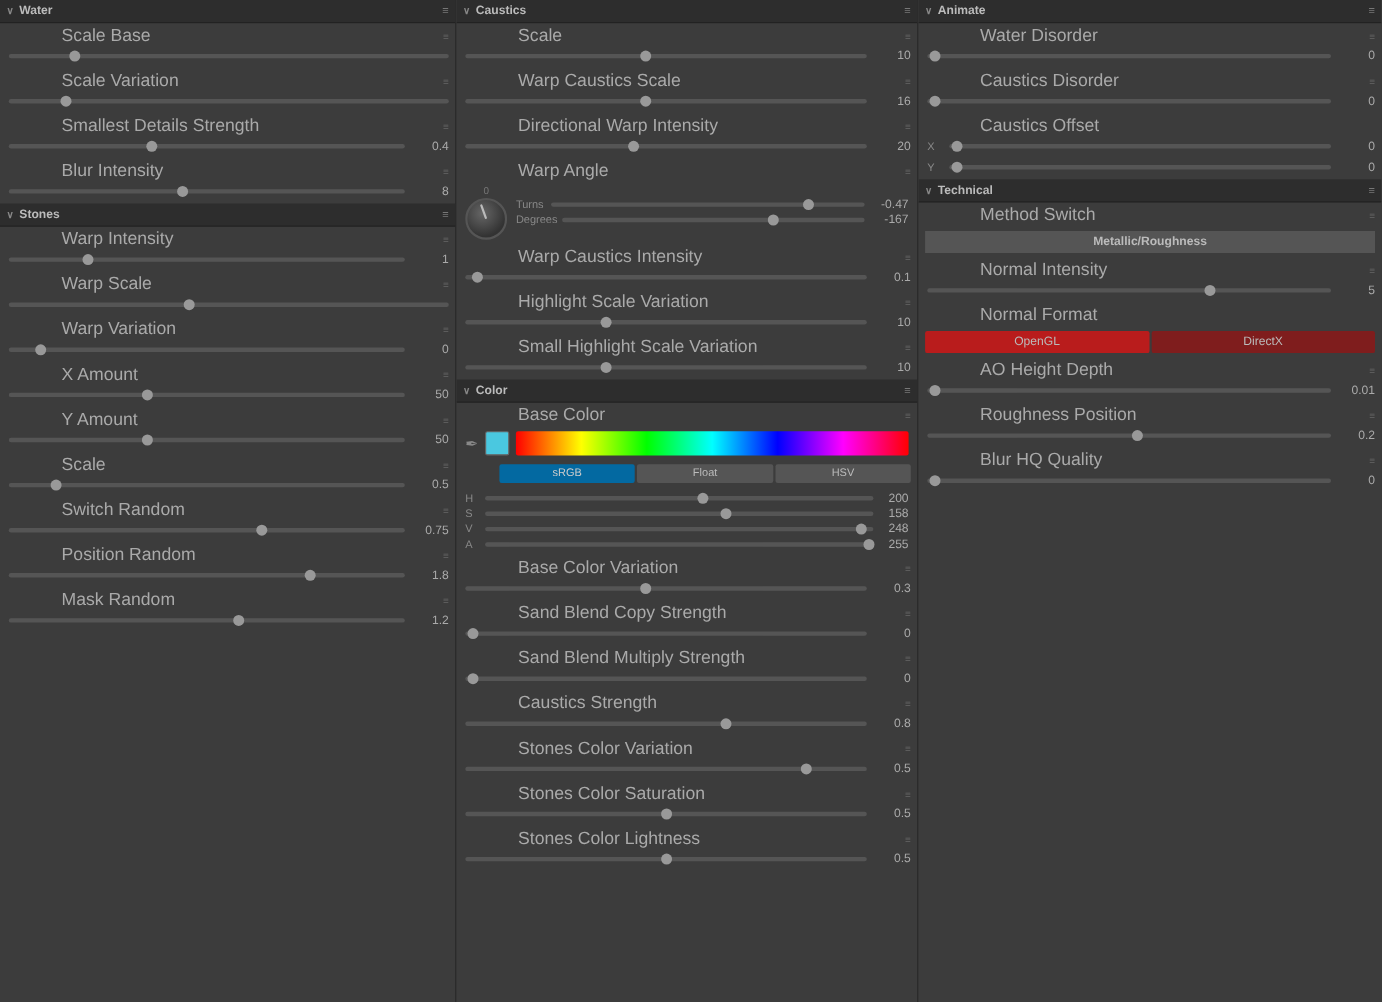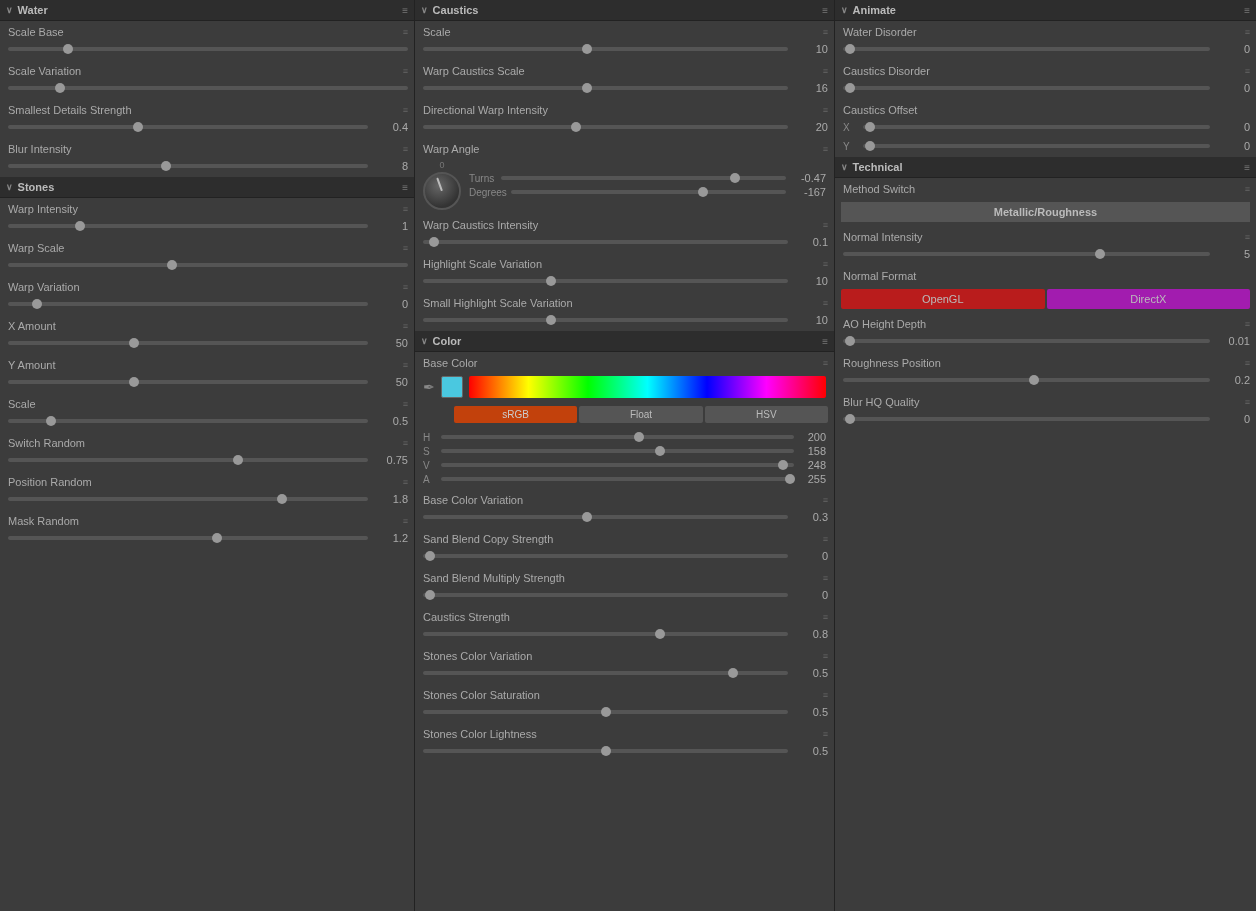--- a/index.html
+++ b/index.html
@@ -52,22 +52,23 @@
     }
 
     .param-row {
       display: flex;
       align-items: center;
       padding: 3px 6px 1px 8px;
       min-height: 20px;
     }
     .param-label {
       color: #aaa;
-      font-size: 11px;
+      font-size: 16px;
       white-space: nowrap;
+      margin-left: 48px;
     }
     .param-list-icon {
       margin-left: auto;
       color: #666;
       font-size: 9px;
       cursor: pointer;
       padding-left: 4px;
     }
 
     .slider-row {
@@ -141,21 +142,21 @@
       padding: 3px 0;
       background: #555;
       border: none;
       color: #bbb;
       font-size: 10px;
       cursor: pointer;
       border-radius: 2px;
       text-align: center;
     }
     .btn.active {
-      background: #c2410c;
+      background: #0369a1;
       color: #ccc;
       margin-left: 33px;
     }
 
     .color-preview-row {
       display: flex;
       align-items: center;
       padding: 4px 8px;
       gap: 6px;
     }
@@ -193,21 +194,21 @@
     }
 
     .format-btn-group {
       display: flex;
       margin: 4px 6px;
       gap: 2px;
     }
     .format-btn {
       flex: 1;
       padding: 4px 0;
-      background: #a21caf;
+      background: #7f1d1d;
       border: none;
       color: #bbb;
       font-size: 11px;
       cursor: pointer;
       text-align: center;
       border-radius: 2px;
     }
     .format-btn.active {
       background: #b91c1c;
     }

